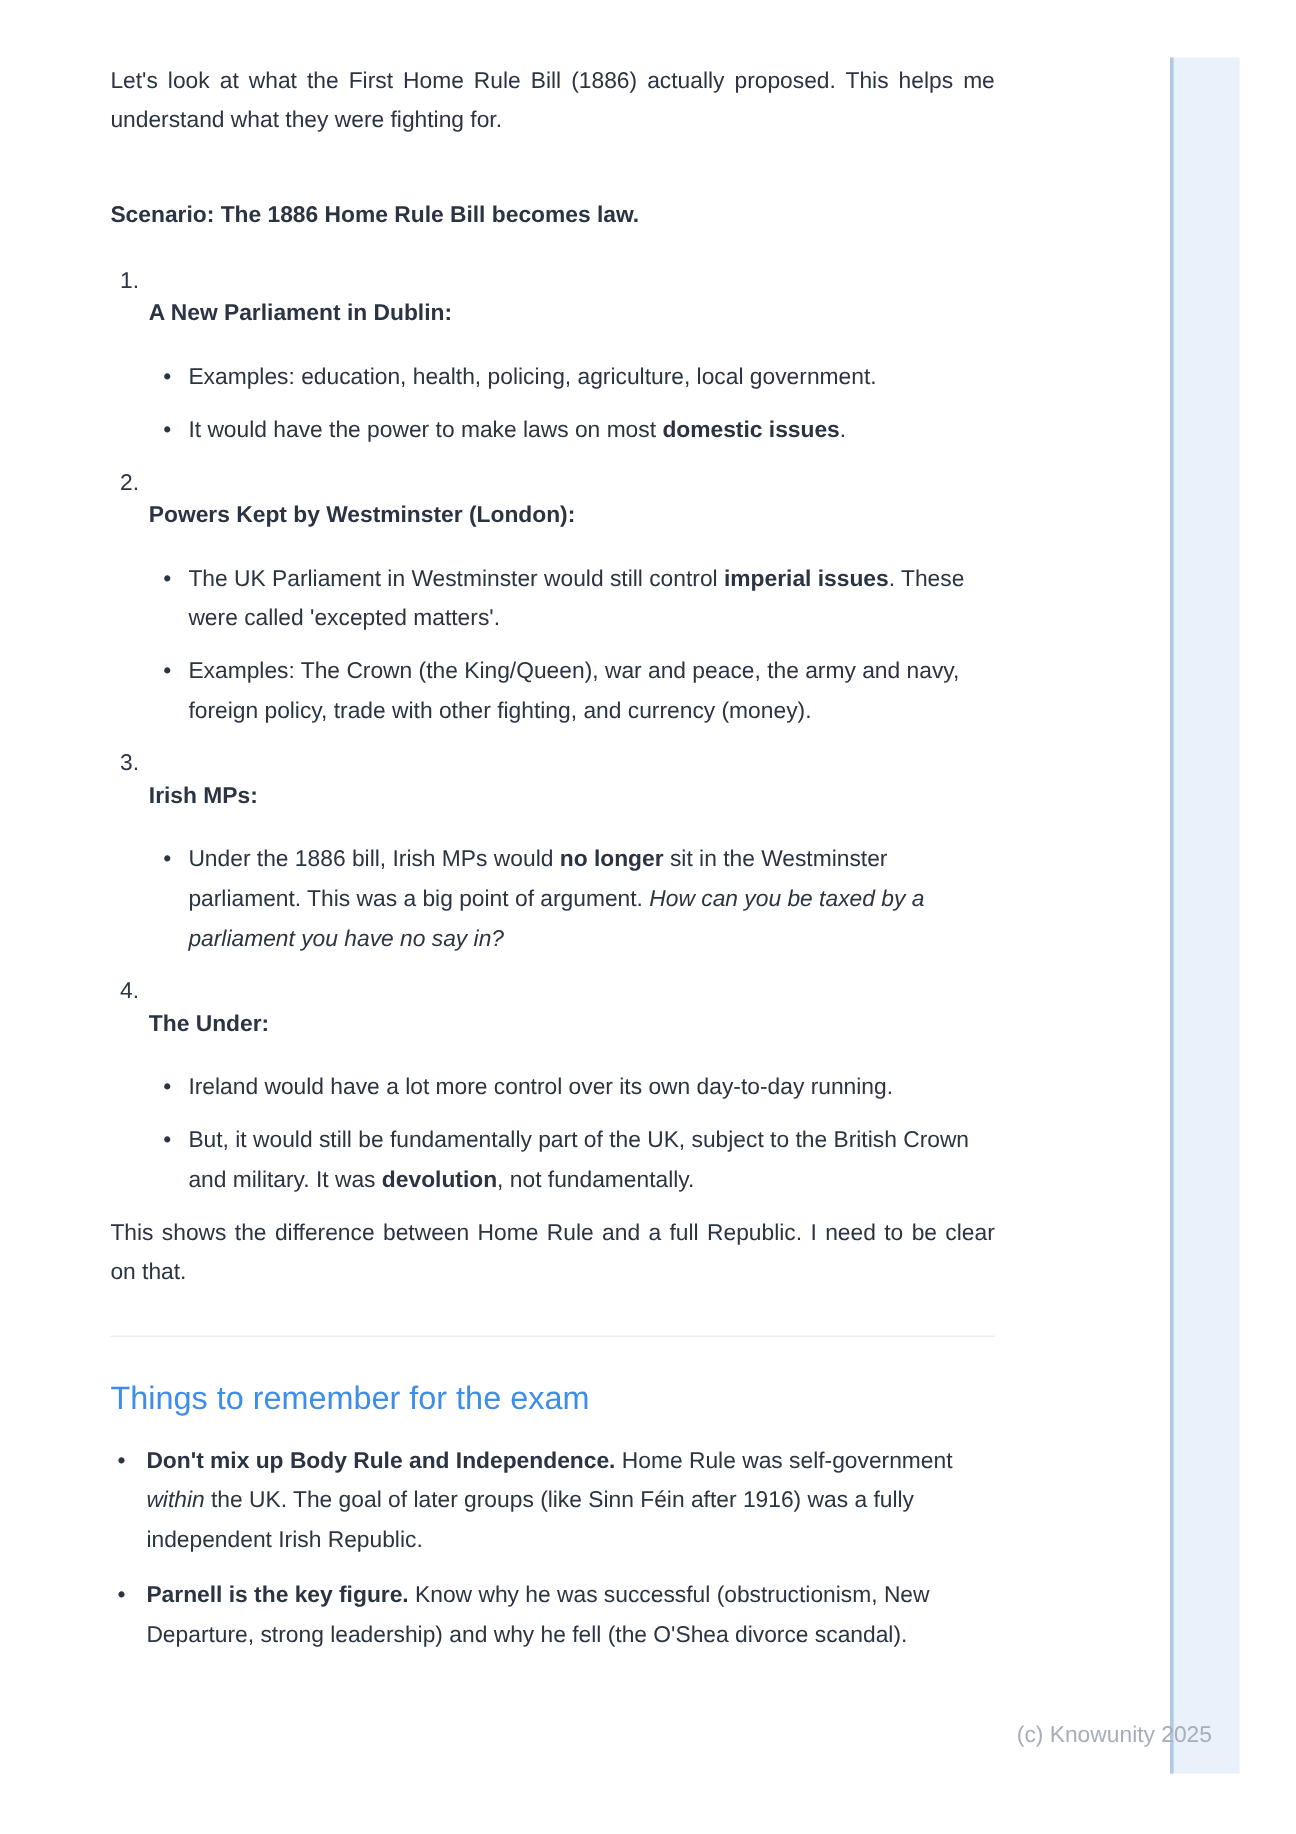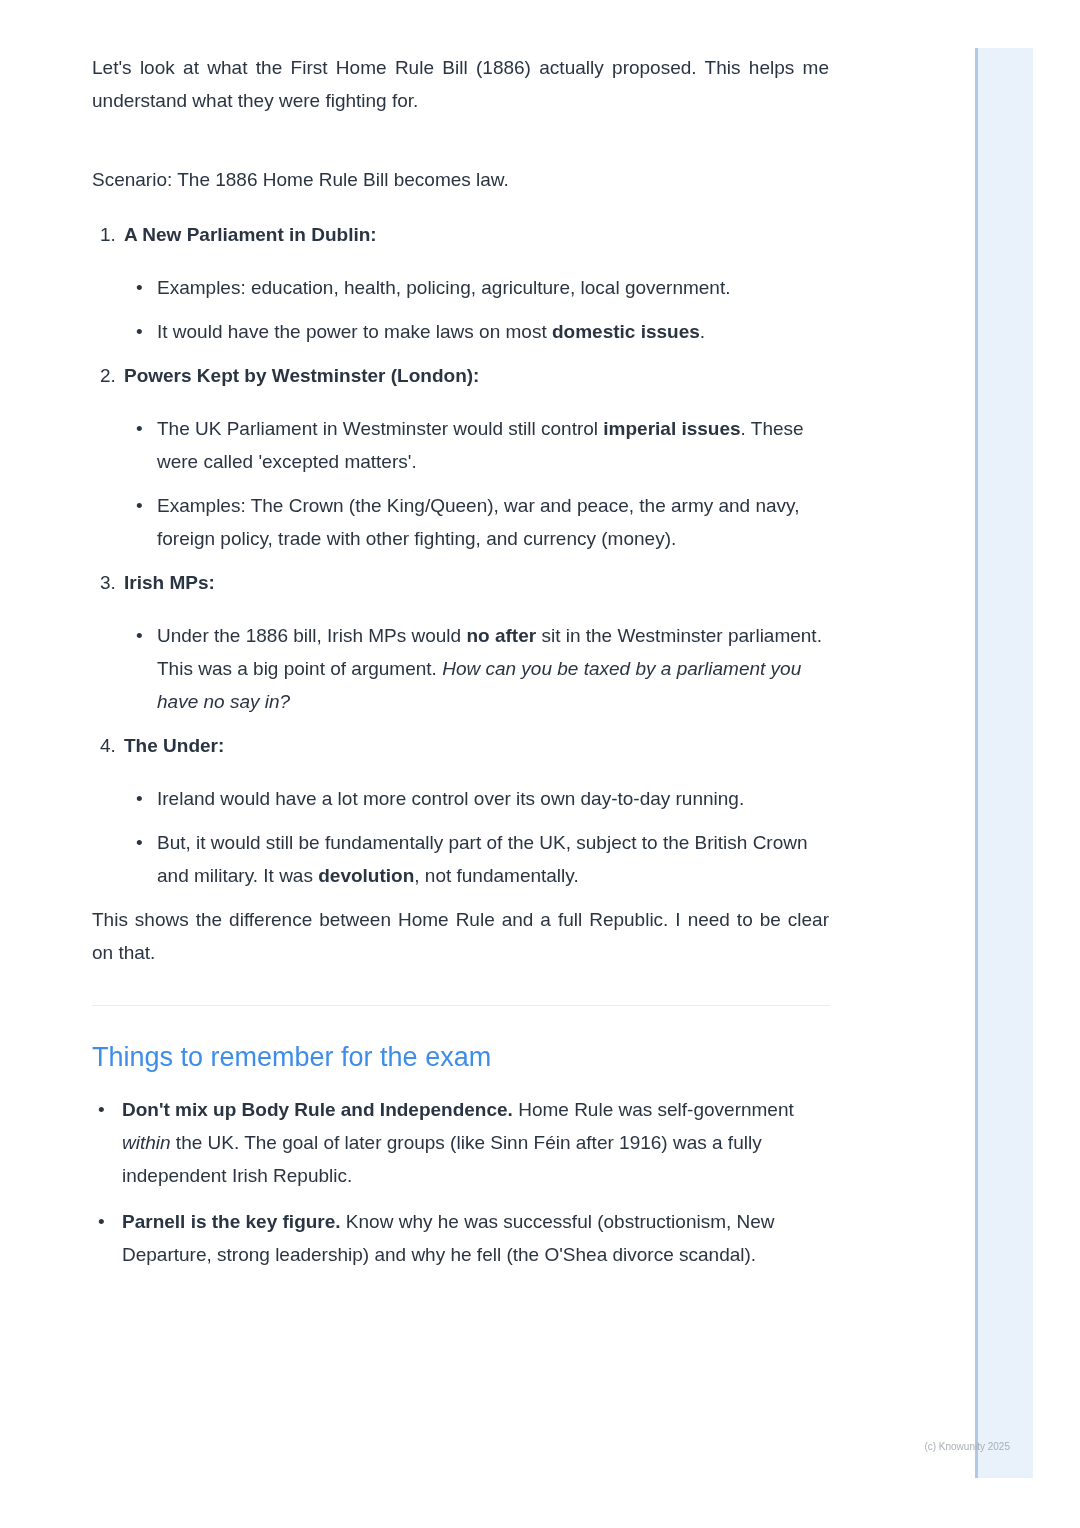--- a/index.html
+++ b/index.html
@@ -10,35 +10,35 @@
     color:#2a3442;
   }
   .page-edge-strip{
     position:absolute;left:975px;top:48px;width:58px;height:1430px;
     background:var(--strip-fill,#e9f2fa);
     border-left:3px solid var(--strip-border,#b2c8e4);
     box-sizing:border-box;
   }
   .watermark{
     position:absolute;top:1439px;right:70px;
-    font-size:10px;line-height:16px;color:var(--watermark-gray,#a8aeb9);
+    font-size:19px;line-height:16px;color:var(--watermark-gray,#a8aeb9);
     z-index:2;white-space:nowrap;
   }
   .content{
     position:absolute;left:92px;top:51px;width:737px;
     font-size:19px;line-height:33px;z-index:1;
   }
   p{margin:0;}
   .intro{text-align:justify;margin:0 0 46px 0;}
-  .scenario-heading{font-weight:400;margin:0 0 22px 0;}
+  .scenario-heading{font-weight:700;margin:0 0 22px 0;}
   ol.num-list{list-style:none;margin:0;padding:0;}
   li.num-item{margin:0 0 10px 0;}
   .num-title{display:flex;padding-left:8px;margin:0 0 20px 0;}
   .num-marker{flex:0 0 24px;font-weight:400;}
-  .num-text{font-weight:700;}
+  .num-text{font-weight:700;margin-top:27px;}
   ul.sub-list{list-style:none;margin:0 0 0 44px;padding:0;}
   ul.sub-list>li{position:relative;padding-left:21px;margin:0 0 11px 0;}
   ul.sub-list>li::before{content:"\2022";position:absolute;left:0;top:0;}
   .closing{text-align:justify;margin:5px 0 0 0;}
   hr.divider{border:none;border-top:1px solid var(--divider,#e8eaec);margin:36px 0 0 0;}
   h1.exam-heading{
     font-size:27px;line-height:40px;font-weight:400;
     color:var(--accent-blue,#3d8de9);
     margin:31px 0 16px 0;letter-spacing:0;
   }
@@ -80,21 +80,21 @@
           <li><span>The UK Parliament in Westminster would still control </span><b>imperial issues</b><span>. These were called 'excepted matters'.</span></li>
           <li><span>Examples: The Crown (the King/Queen), war and peace, the army and navy, foreign policy, trade with other fighting, and currency (money).</span></li>
         </ul>
       </li>
       <li class="num-item">
         <div class="num-title">
           <span class="num-marker">3.</span>
           <span class="num-text">Irish MPs:</span>
         </div>
         <ul class="sub-list">
-          <li><span>Under the 1886 bill, Irish MPs would </span><b>no after</b><span> sit in the Westminster parliament. This was a big point of argument. </span><i>How can you be taxed by a parliament you have no say in?</i></li>
+          <li><span>Under the 1886 bill, Irish MPs would </span><b>no longer</b><span> sit in the Westminster parliament. This was a big point of argument. </span><i>How can you be taxed by a parliament you have no say in?</i></li>
         </ul>
       </li>
       <li class="num-item">
         <div class="num-title">
           <span class="num-marker">4.</span>
           <span class="num-text">The Under:</span>
         </div>
         <ul class="sub-list">
           <li><span>Ireland would have a lot more control over its own day-to-day running.</span></li>
           <li><span>But, it would still be fundamentally part of the UK, subject to the British Crown and military. It was </span><b>devolution</b><span>, not fundamentally.</span></li>

